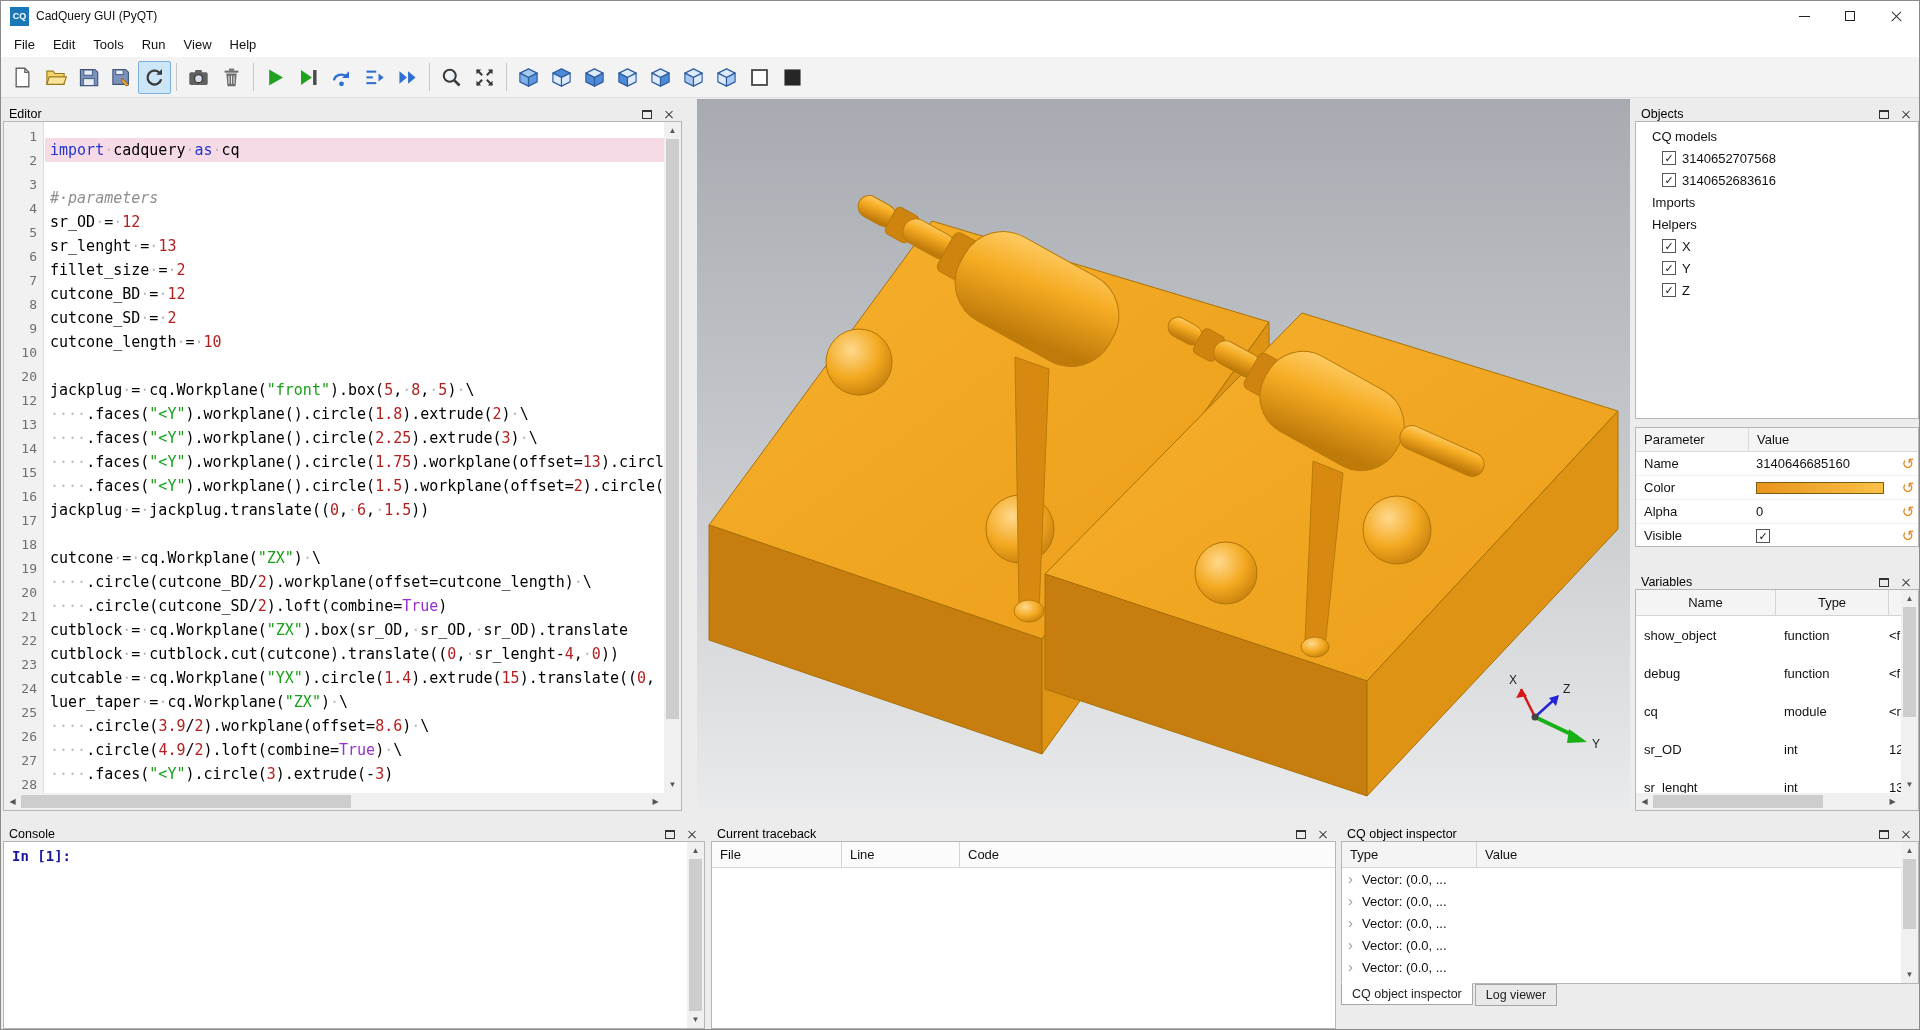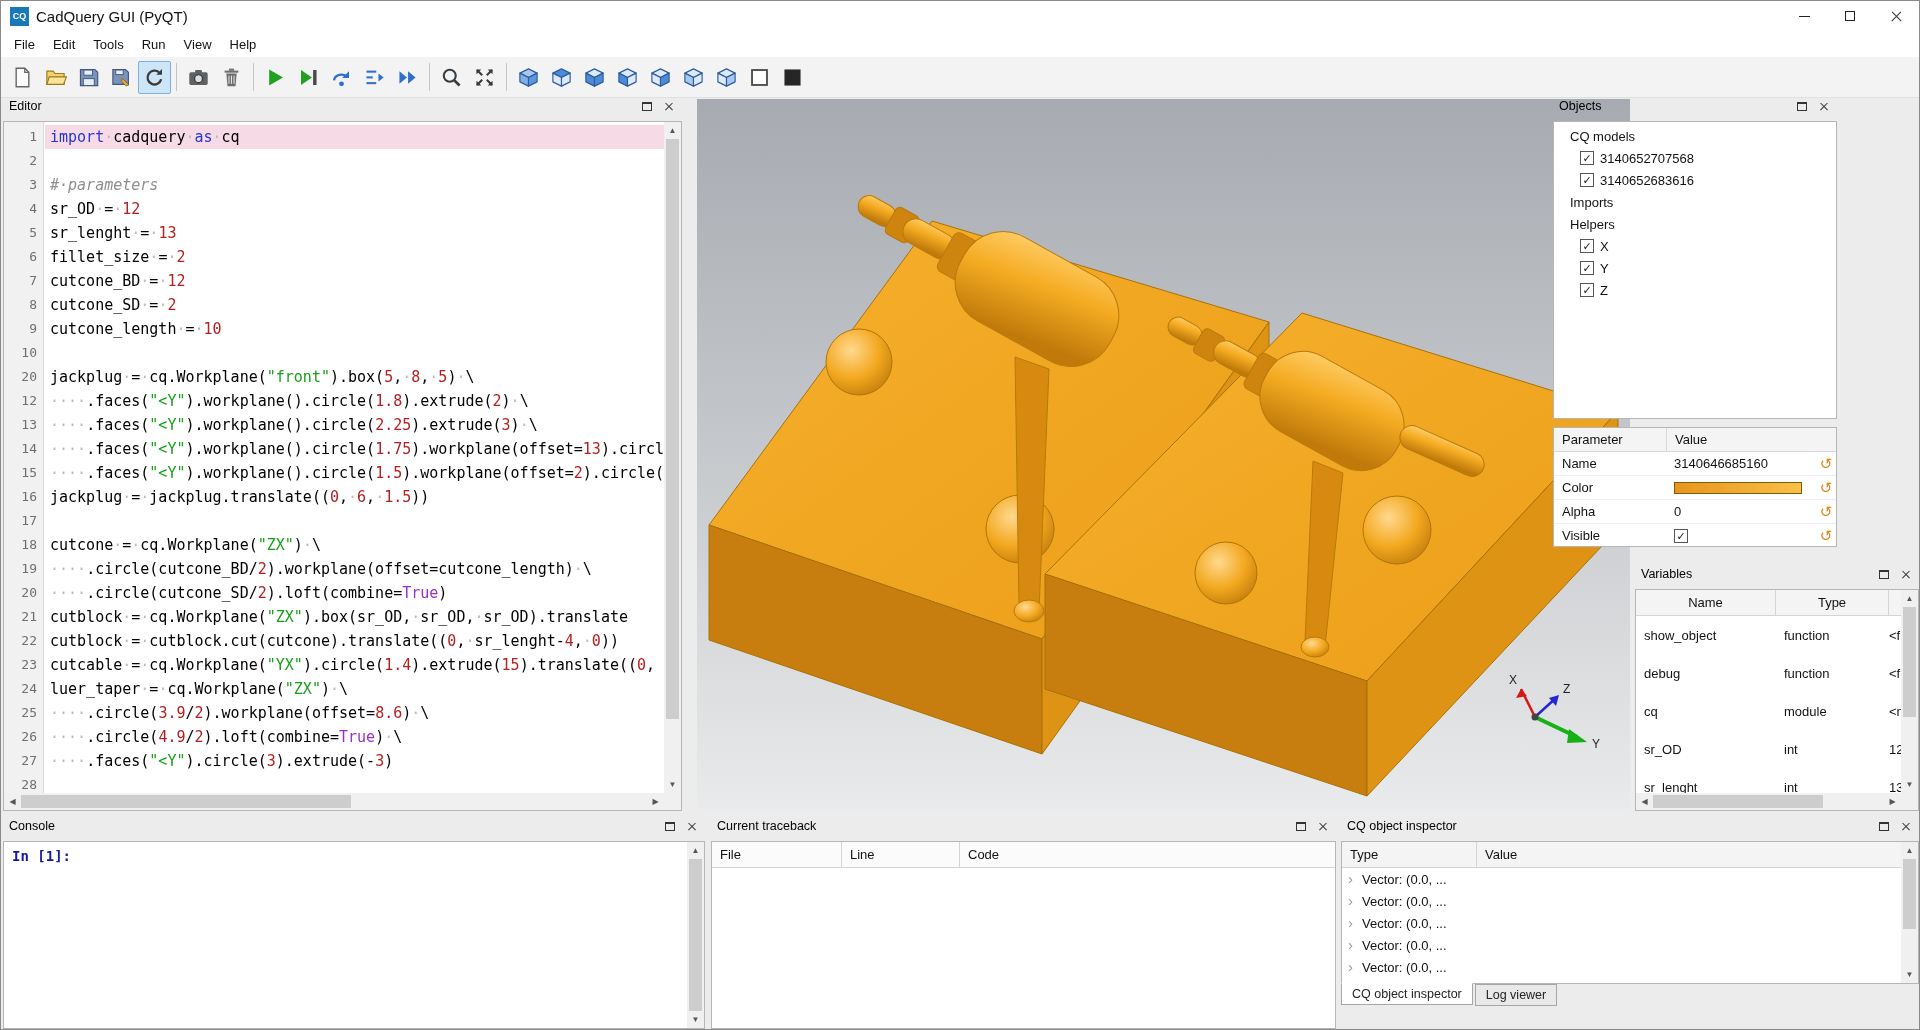--- a/index.html
+++ b/index.html
@@ -3,21 +3,21 @@
 <meta charset="utf-8">
 <style>
   *{margin:0;padding:0;box-sizing:border-box}
   html,body{background:#8f8f8f}
   .app{position:relative;width:1920px;height:1030px;background:#ececec;overflow:hidden;
        font-family:"Liberation Sans",sans-serif;font-size:13px;color:#111;border:1px solid #8a8a8a}
   
   .titlebar{position:absolute;top:0;left:0;right:0;height:30px;background:#fff;display:flex;align-items:center}
   .app-icon{width:19px;height:19px;background:#1878b8;color:#fff;font-size:9px;font-weight:bold;
             display:flex;align-items:center;justify-content:center;margin:0 7px 0 9px;flex:0 0 auto}
-  .title-text{font-size:15px}
+  .title-text{font-size:12px}
   .win-controls{margin-left:auto;display:flex;height:100%}
   .win-btn{width:46px;height:100%;display:flex;align-items:center;justify-content:center}
   .glyph-min{width:11px;height:1px;background:#222}
   .glyph-max{width:10px;height:10px;border:1px solid #222}
   .x-glyph{position:relative;width:11px;height:11px;display:inline-block}
   .x-glyph::before,.x-glyph::after{content:"";position:absolute;left:-1px;top:5px;width:13px;height:1.4px;background:#333}
   .x-glyph::before{transform:rotate(45deg)}.x-glyph::after{transform:rotate(-45deg)}
   .x-glyph.sm{width:9px;height:9px}
   .x-glyph.sm::before,.x-glyph.sm::after{width:10px;top:4px;height:1.2px}
   
@@ -25,32 +25,32 @@
   .menu-item{padding:0 9px;display:flex;align-items:center;font-size:13px}
   .toolbar{position:absolute;top:56px;left:0;right:0;height:41px;background:#f3f3f3;display:flex;
            align-items:center;padding-left:5px;border-bottom:1px solid #e0e0e0}
   .tb-btn{width:33px;height:33px;display:flex;align-items:center;justify-content:center;border:1px solid transparent;border-radius:2px;flex:0 0 auto}
   .tb-btn.toggled{background:#cde6f7;border-color:#7ab0dd}
   .tb-ico{width:23px;height:23px;display:block}
   .tb-ico svg{width:100%;height:100%;display:block}
   .tb-sep{width:1px;height:28px;background:#c6c6c6;margin:0 5px;flex:0 0 auto}
   
   .dock{position:absolute}
-  .dock-title{height:22px;display:flex;align-items:flex-start;font-size:12.5px;padding-left:6px;color:#000}
+  .dock-title{height:22px;display:flex;align-items:flex-end;font-size:12.5px;padding-left:6px;color:#000}
   .dock-btns{margin-left:auto;display:flex;gap:8px;padding-right:6px;align-items:center}
   .dock-btn{display:flex;align-items:center;justify-content:center;width:14px;height:14px}
   .f-glyph{width:10px;height:9px;border:1px solid #333;border-top:2px solid #333;display:block}
   .panel-body{position:absolute;left:0;right:0;background:#fff;border:1px solid #b6b6b6;overflow:hidden}
   
   .gutter{position:absolute;left:0;top:0;bottom:17px;width:40px;background:#f1f1f1;border-right:1px solid #dcdcdc;
           font-family:"DejaVu Sans Mono",monospace;font-size:13px;color:#6f6f6f;text-align:right;
           padding:3px 6px 0 0;overflow:hidden}
   .gut-line{height:24px;line-height:24px}
   .code{position:absolute;left:41px;right:17px;top:0;bottom:17px;overflow:hidden;
-        font-family:"DejaVu Sans Mono",monospace;font-size:15px;padding-top:3px;background:#fff}
+        font-family:"DejaVu Sans Mono",monospace;font-size:15px;padding-top:16px;background:#fff}
   .code-line{height:24px;line-height:24px;white-space:pre;padding-left:5px;color:#000}
   .code-line.current{background:#f6dbe7}
   .tok-kw{color:#2336cf}.tok-kw2{color:#9a2fd0}.tok-str{color:#17a017}
   .tok-num{color:#b42020}.tok-com{color:#8e8e8e;font-style:italic}.tok-ws{color:#bbb}
   
   .sb{position:absolute;background:#f0f0f0}
   .sb-arrow{position:absolute;width:17px;height:17px;display:flex;align-items:center;justify-content:center;
             font-size:8px;color:#555}
   .sb-thumb{position:absolute;background:#cdcdcd}
   .sb-corner{position:absolute;width:17px;height:17px;background:#f0f0f0}
@@ -494,21 +494,21 @@
         <polygon points="862,596 852,599 859,607" fill="#2424d8"></polygon>
         <text x="866" y="594" fill="#222">Z</text>
         <line x1="838" y1="618" x2="880" y2="638" stroke="#17b017" stroke-width="4"></line>
         <polygon points="890,643 872,630 870,644" fill="#17b017"></polygon>
         <text x="895" y="649" fill="#222">Y</text>
         <circle cx="838" cy="618" r="3.5" fill="#444"></circle>
       </g>
     </svg>
   </div>
 
-  <div class="dock" style="left:1552px;top:98px;width:284px;height:448px">
+  <div class="dock" style="left:1634px;top:98px;width:284px;height:448px">
     <div class="dock-title">
       <span>Objects</span>
       <div class="dock-btns">
         <span class="dock-btn">
             <span class="f-glyph"></span>
           </span>
         <span class="dock-btn">
             <span class="x-glyph sm"></span>
           </span>
       </div>

